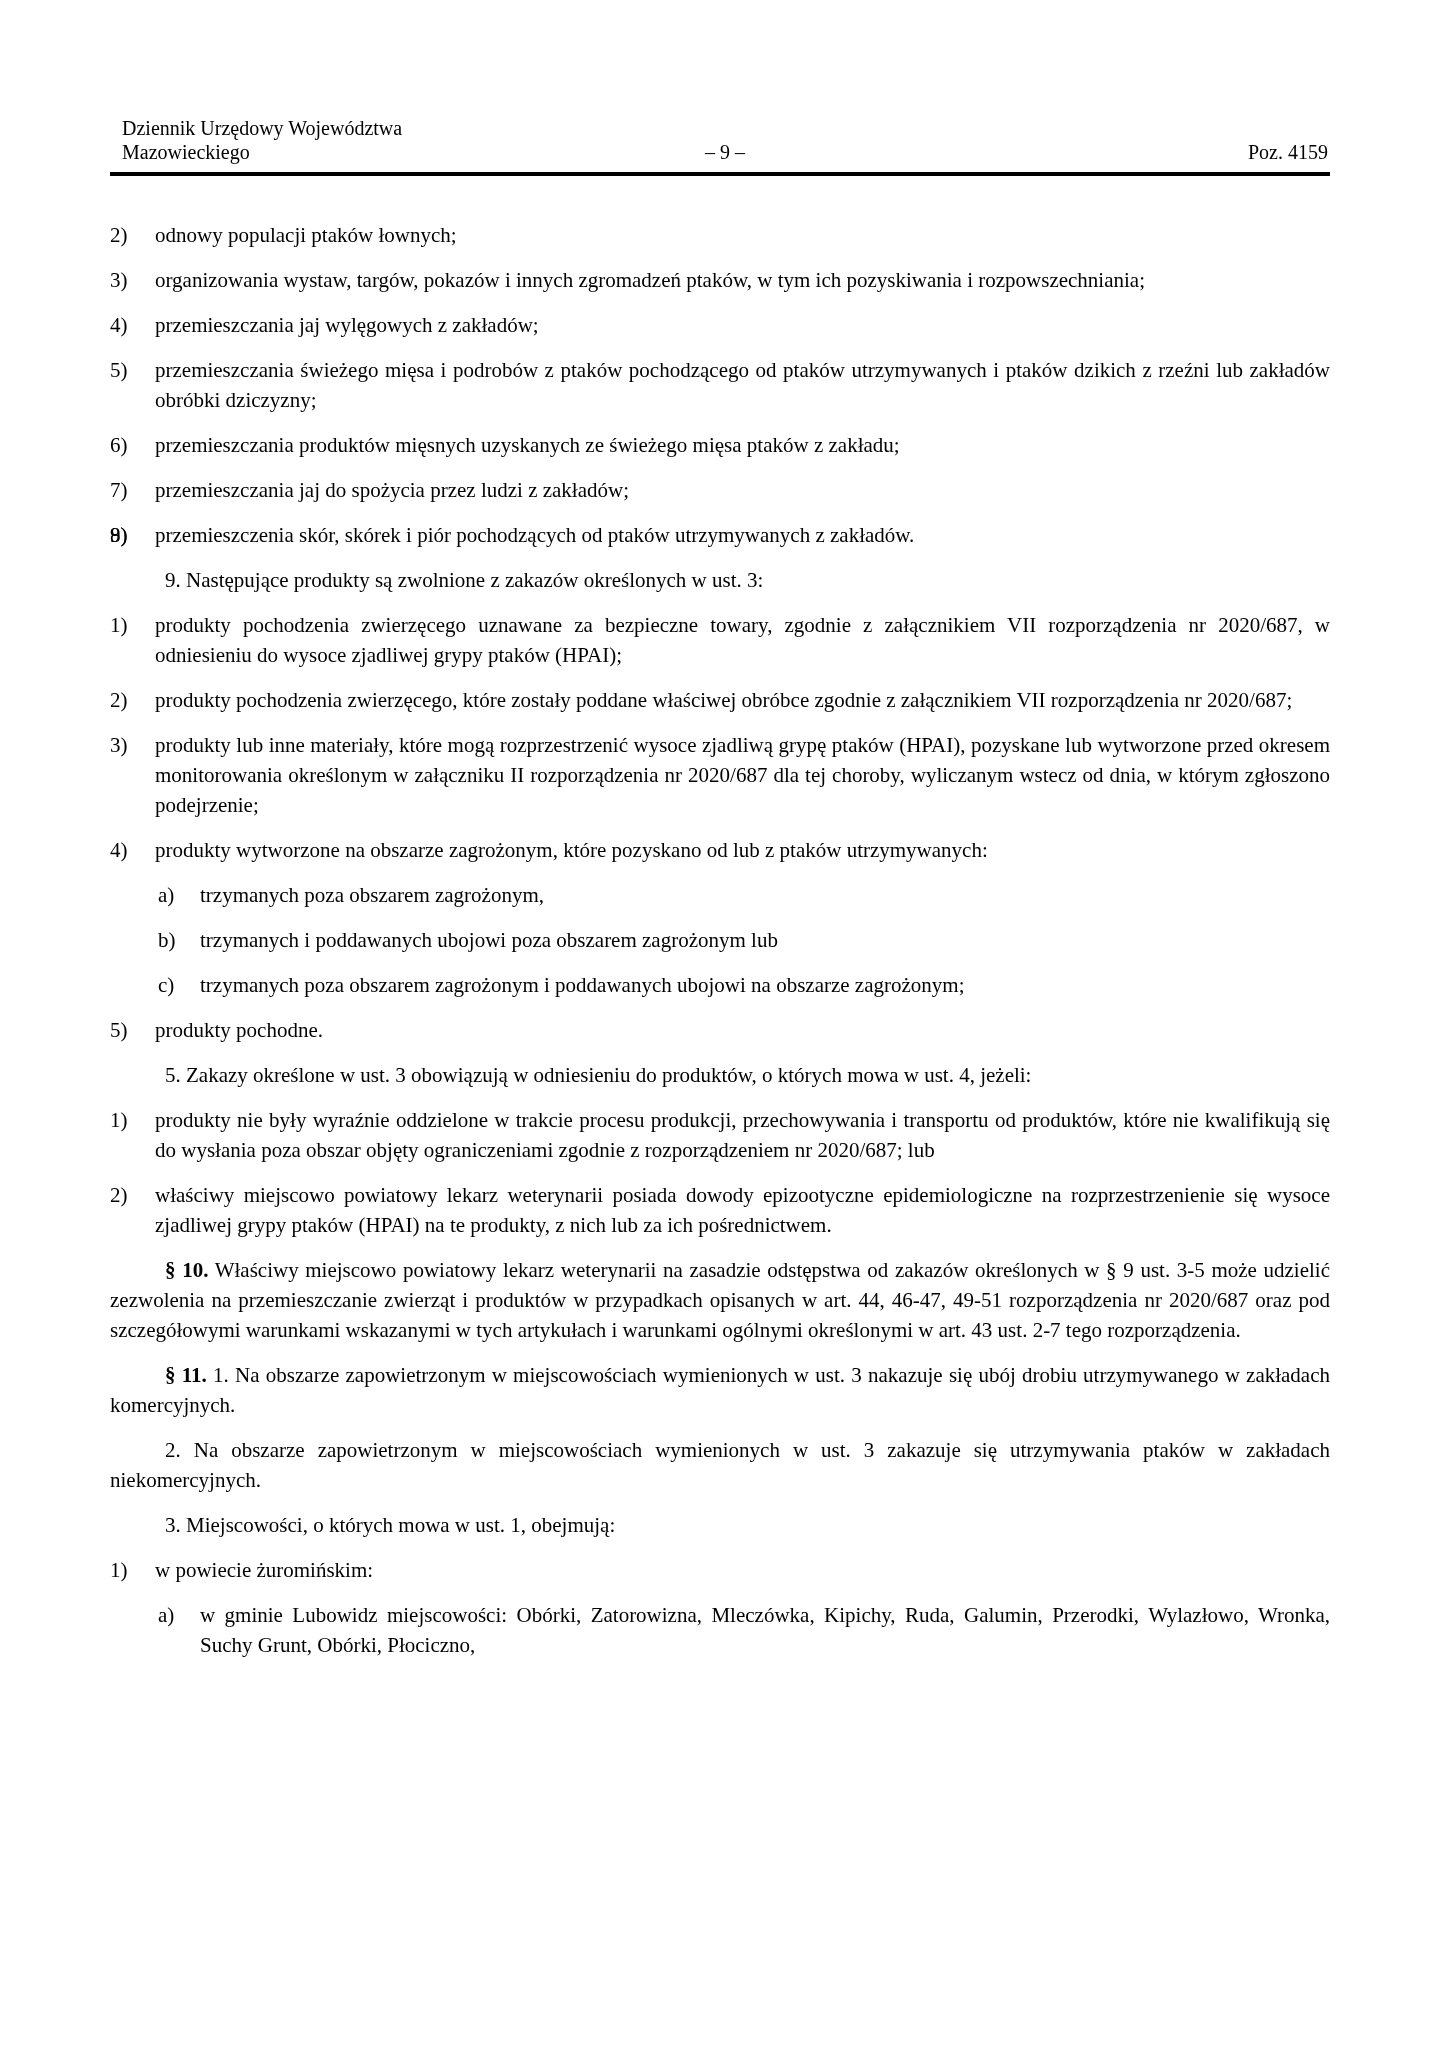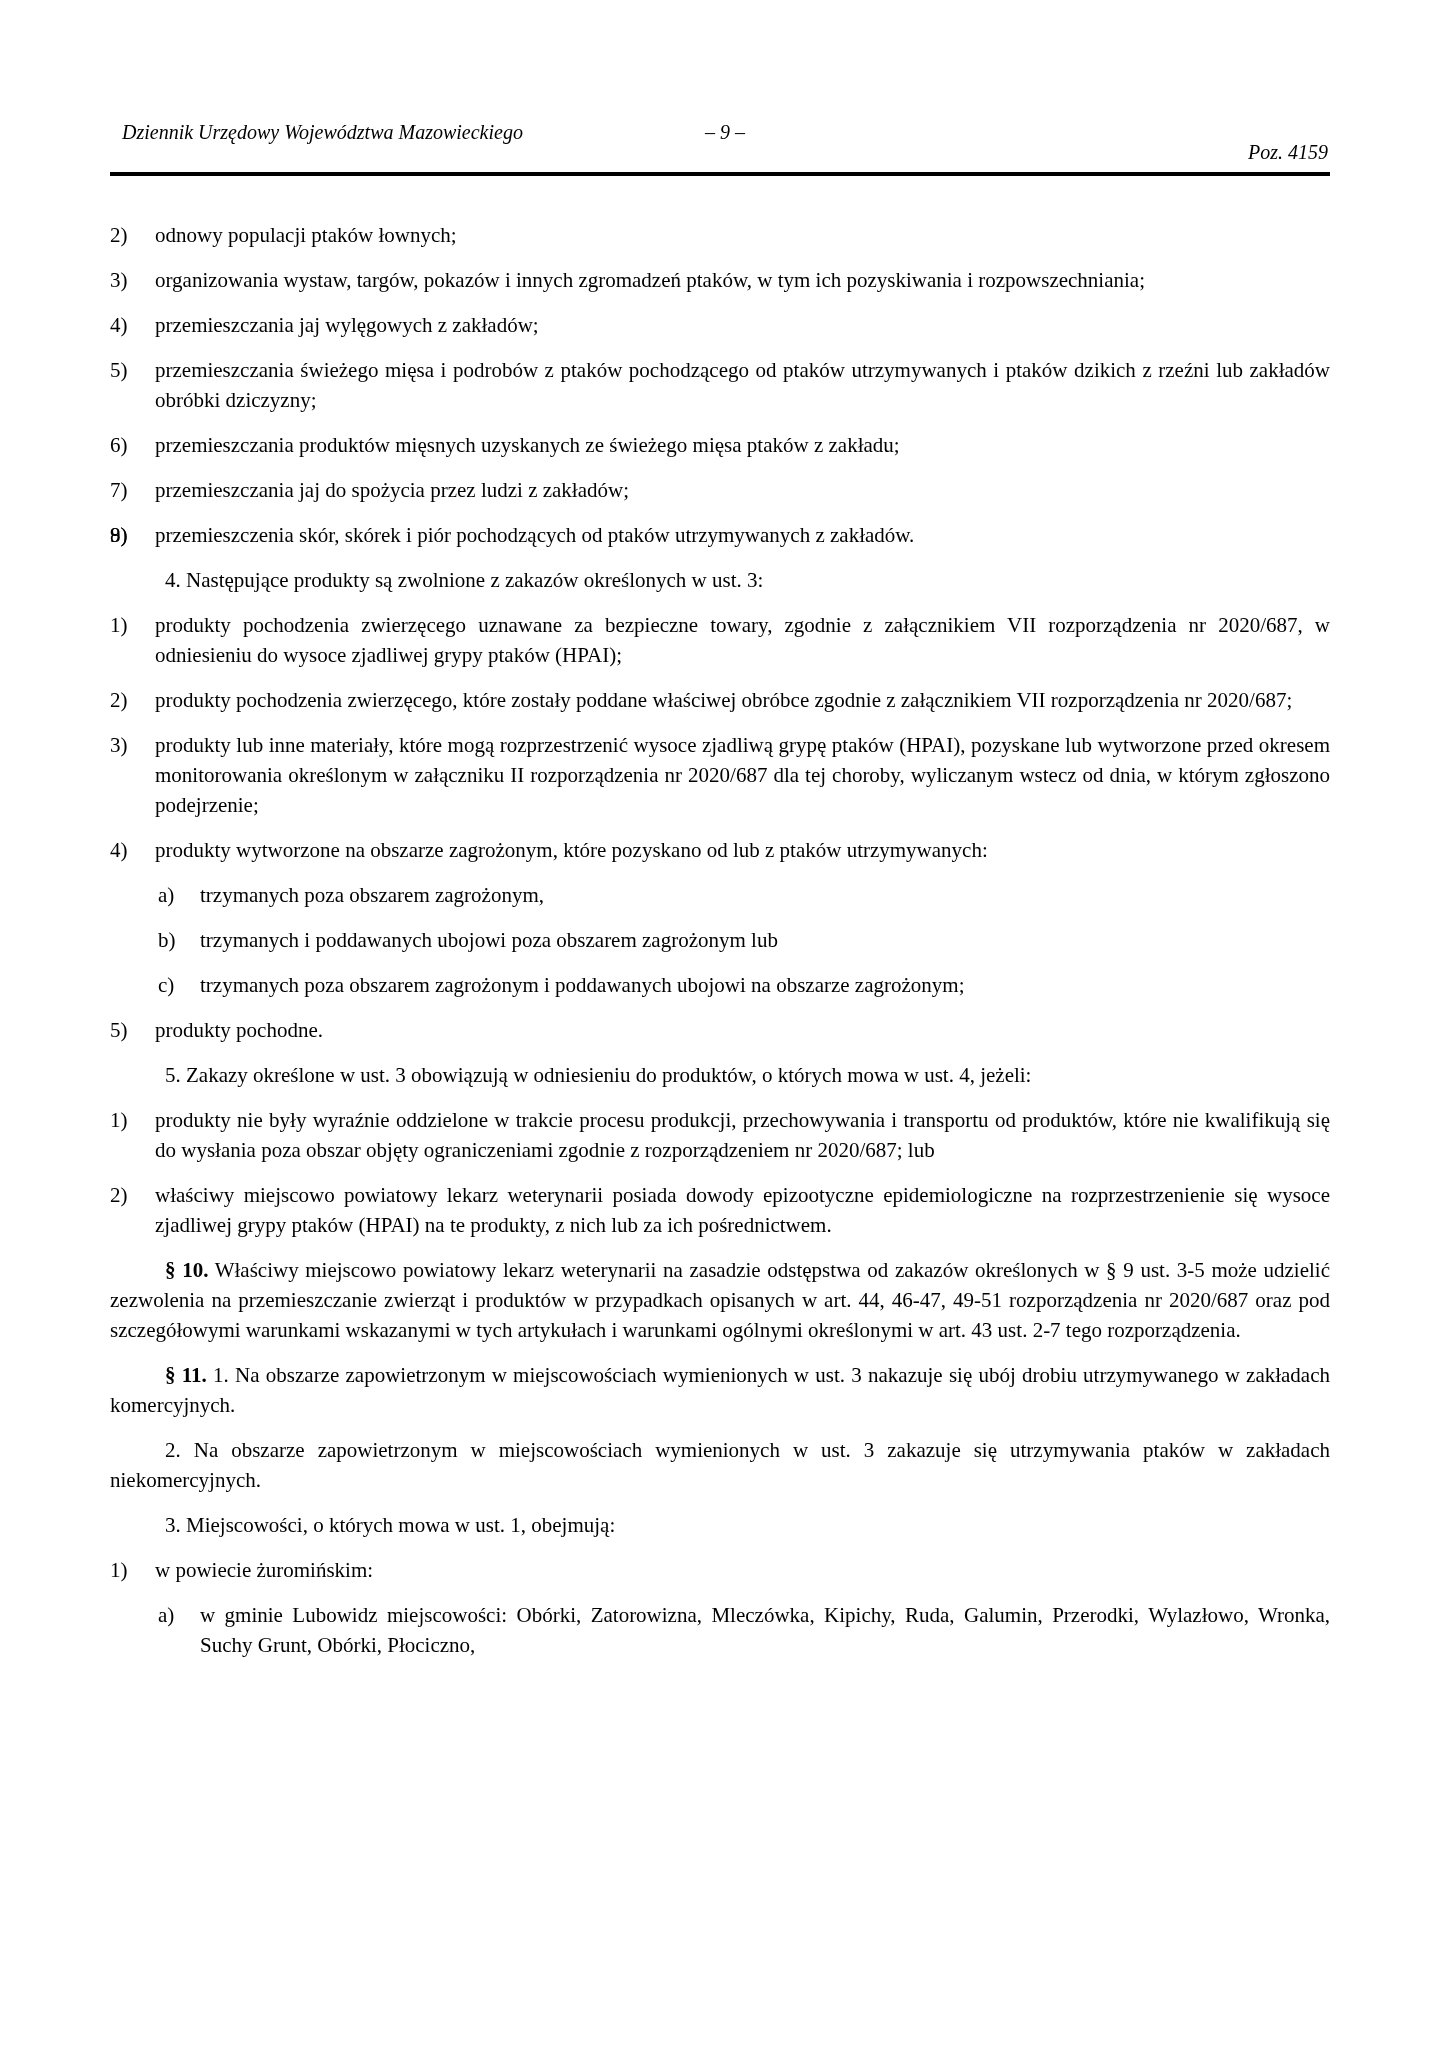--- a/index.html
+++ b/index.html
@@ -14,25 +14,24 @@
     margin: 0 auto;
     background: #ffffff;
     color: #000000;
     font-family: "Liberation Serif", serif;
     box-sizing: border-box;
     padding: 100px 118px 0 110px;
     overflow: hidden;
   }
   .header {
     display: flex;
-    align-items: center;
+    align-items: flex-end;
     font-size: 20px;
     line-height: 24px;
     padding: 0 2px 8px 12px;
-    font-style: italic;
   }
   .header .h-left  { flex: 1 1 0; text-align: left; }
   .header .h-center{ flex: 1 1 0; text-align: center; }
   .header .h-right { flex: 1 1 0; text-align: right; margin-top: 40px; }
   .header-rule {
     height: 4px;
     background: #000000;
     margin: 0;
   }
   .content {
@@ -85,21 +84,21 @@
 
   <main class="content">
       <div class="block item"><span class="marker">2)</span><span>odnowy populacji ptaków łownych;</span></div>
       <div class="block item"><span class="marker">3)</span><span>organizowania wystaw, targów, pokazów i innych zgromadzeń ptaków, w tym ich pozyskiwania i rozpowszechniania;</span></div>
       <div class="block item"><span class="marker">4)</span><span>przemieszczania jaj wylęgowych z zakładów;</span></div>
       <div class="block item"><span class="marker">5)</span><span>przemieszczania świeżego mięsa i podrobów z ptaków pochodzącego od ptaków utrzymywanych i ptaków dzikich z rzeźni lub zakładów obróbki dziczyzny;</span></div>
       <div class="block item"><span class="marker">6)</span><span>przemieszczania produktów mięsnych uzyskanych ze świeżego mięsa ptaków z zakładu;</span></div>
       <div class="block item"><span class="marker">7)</span><span>przemieszczania jaj do spożycia przez ludzi z zakładów;</span></div>
       <div class="block item"><span class="marker">8)</span></div>
       <div class="block item"><span class="marker">9)</span><span>przemieszczenia skór, skórek i piór pochodzących od ptaków utrzymywanych z zakładów.</span></div>
-      <div class="block para"><span>4. Następujące produkty  są zwolnione z zakazów określonych w ust. 3:</span></div>
+      <div class="block para"><span>9. Następujące produkty  są zwolnione z zakazów określonych w ust. 3:</span></div>
       <div class="block item"><span class="marker">1)</span><span>produkty pochodzenia zwierzęcego uznawane za bezpieczne towary, zgodnie z załącznikiem VII rozporządzenia nr 2020/687, w odniesieniu do wysoce zjadliwej grypy ptaków (HPAI);</span></div>
       <div class="block item"><span class="marker">2)</span><span>produkty pochodzenia zwierzęcego, które zostały poddane właściwej obróbce zgodnie z załącznikiem VII rozporządzenia nr 2020/687;</span></div>
       <div class="block item"><span class="marker">3)</span><span>produkty lub inne materiały, które mogą rozprzestrzenić wysoce zjadliwą grypę ptaków (HPAI), pozyskane lub wytworzone przed okresem monitorowania określonym w załączniku II rozporządzenia nr 2020/687 dla tej choroby, wyliczanym wstecz od dnia, w którym zgłoszono podejrzenie;</span></div>
       <div class="block item"><span class="marker">4)</span><span>produkty wytworzone na obszarze zagrożonym, które pozyskano od lub z ptaków utrzymywanych:</span></div>
       <div class="block sub"><span class="marker">a)</span><span>trzymanych poza obszarem zagrożonym,</span></div>
       <div class="block sub"><span class="marker">b)</span><span>trzymanych i poddawanych ubojowi poza obszarem zagrożonym lub</span></div>
       <div class="block sub"><span class="marker">c)</span><span>trzymanych poza obszarem zagrożonym i poddawanych ubojowi na obszarze zagrożonym;</span></div>
       <div class="block item"><span class="marker">5)</span><span>produkty pochodne.</span></div>
       <div class="block para"><span>5. Zakazy określone w ust. 3 obowiązują w odniesieniu do produktów, o których mowa w ust. 4, jeżeli:</span></div>
       <div class="block item"><span class="marker">1)</span><span>produkty nie były wyraźnie oddzielone w trakcie procesu produkcji, przechowywania i transportu od produktów, które nie kwalifikują się do wysłania poza obszar objęty ograniczeniami zgodnie z rozporządzeniem nr 2020/687; lub</span></div>

